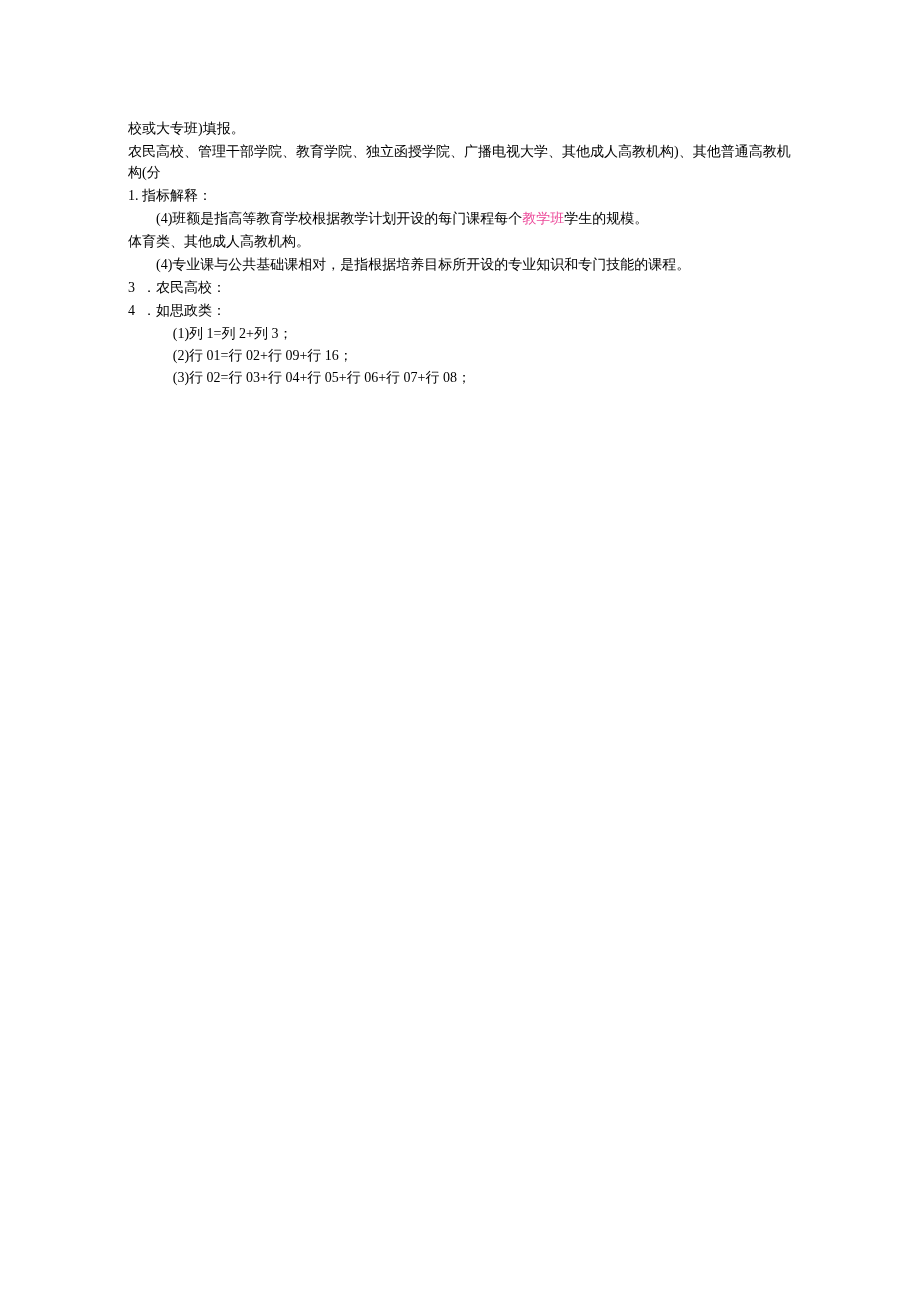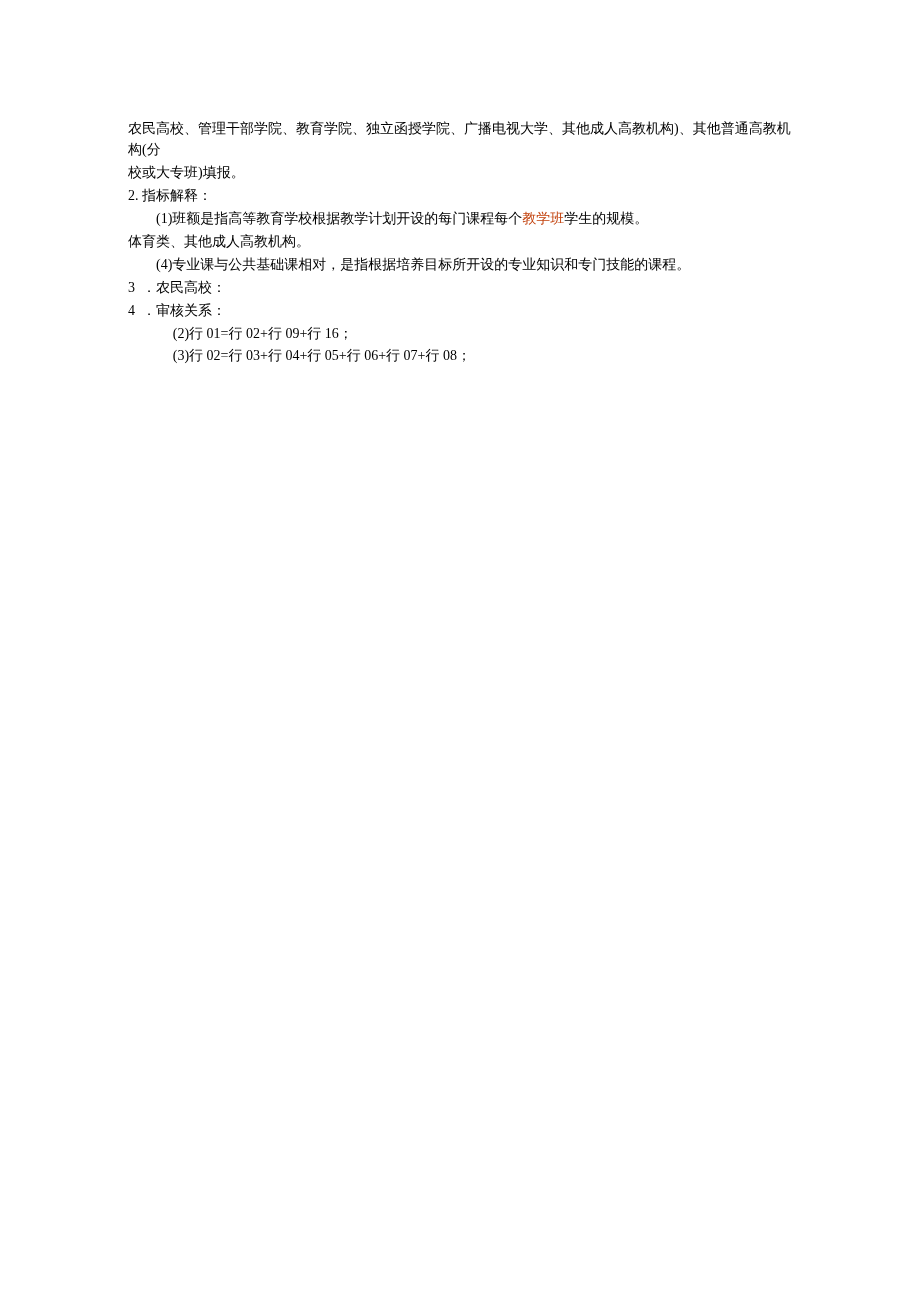--- a/index.html
+++ b/index.html
@@ -17,61 +17,64 @@
       line-height: 1.5;
       padding: 118px 128px 0 128px;
     }
     .content {
       width: 100%;
     }
     .para {
       margin-bottom: 2px;
     }
     .highlight {
-      color: #c2410c;
+      color: #ec4899;
     }
     .indent-2 {
       text-indent: 2em;
     }
     .sub-item {
       padding-left: 3.2em;
       margin-bottom: 1px;
     }
   </style>
 </head>
 <body>
 
 <div class="content">
 
   <div class="para">
-    <span>农民高校、管理干部学院、教育学院、独立函授学院、广播电视大学、其他成人高教机构)、其他普通高教机构(分</span>
+    <span>校或大专班)填报。</span>
   </div>
   <div class="para">
-    <span>校或大专班)填报。</span>
+    <span>农民高校、管理干部学院、教育学院、独立函授学院、广播电视大学、其他成人高教机构)、其他普通高教机构(分</span>
   </div>
 
   <div class="para">
-    <span>2. 指标解释：</span>
+    <span>1. 指标解释：</span>
   </div>
   <div class="para indent-2">
-    <span>(1)班额是指高等教育学校根据教学计划开设的每门课程每个</span><span class="highlight">教学班</span><span>学生的规模。</span>
+    <span>(4)班额是指高等教育学校根据教学计划开设的每门课程每个</span><span class="highlight">教学班</span><span>学生的规模。</span>
   </div>
   <div class="para">
     <span>体育类、其他成人高教机构。</span>
   </div>
   <div class="para indent-2">
     <span>(4)专业课与公共基础课相对，是指根据培养目标所开设的专业知识和专门技能的课程。</span>
   </div>
 
   <div class="para">
     <span>3</span>&nbsp;&nbsp;<span>．农民高校：</span>
   </div>
 
   <div class="para">
-    <span>4</span>&nbsp;&nbsp;<span>．审核关系：</span>
+    <span>4</span>&nbsp;&nbsp;<span>．如思政类：</span>
+  </div>
+  <div class="sub-item">
+    <span>(1)列 1=列 2+列 3；</span>
   </div>
   <div class="sub-item">
     <span>(2)行 01=行 02+行 09+行 16；</span>
   </div>
   <div class="sub-item">
     <span>(3)行 02=行 03+行 04+行 05+行 06+行 07+行 08；</span>
   </div>
 
 </div>
 

